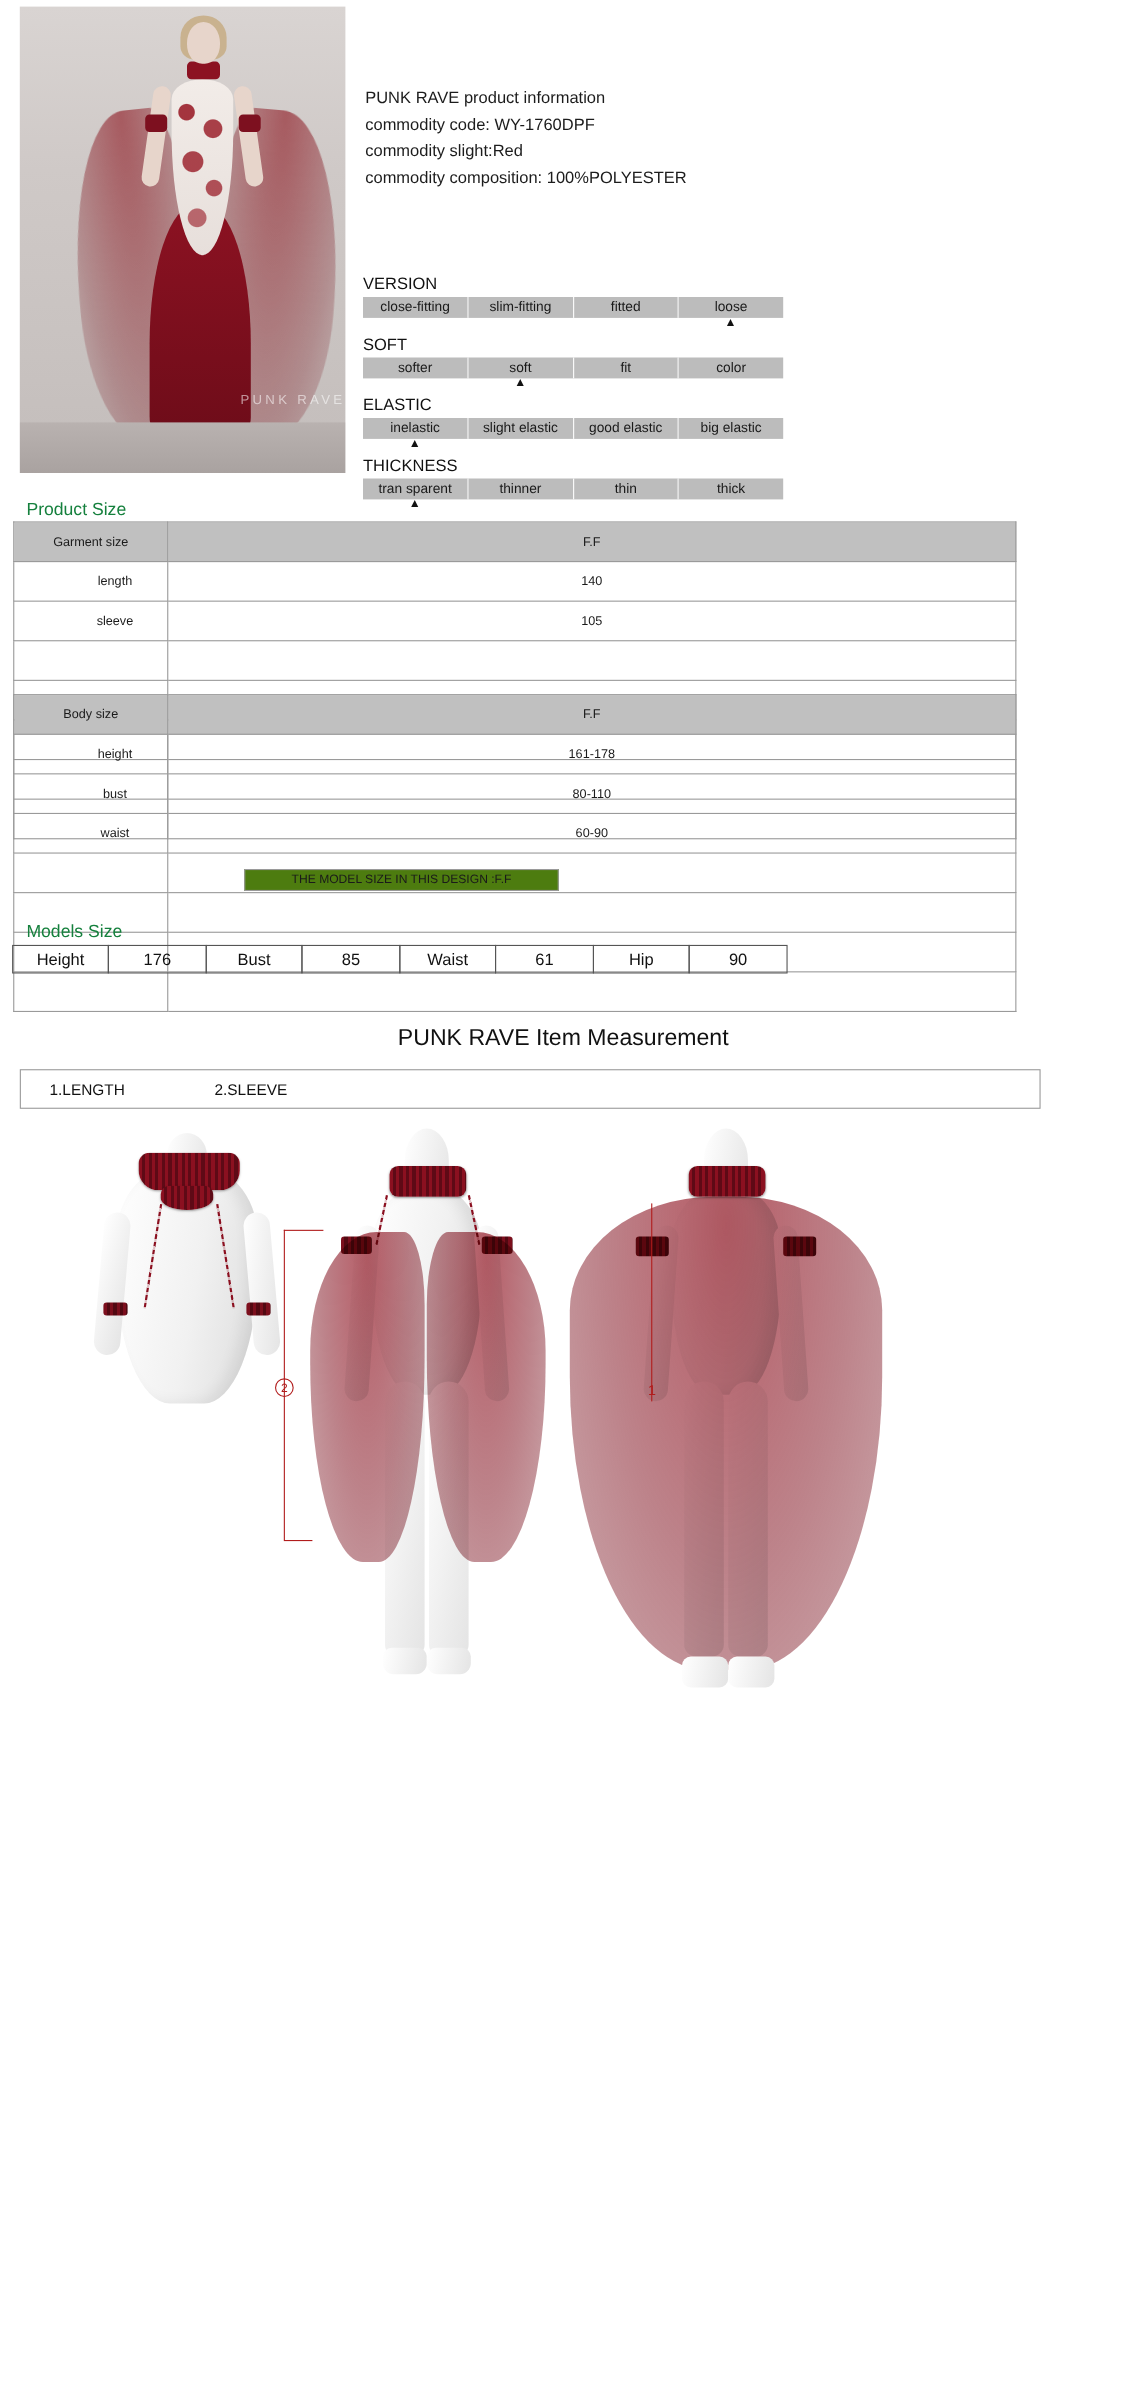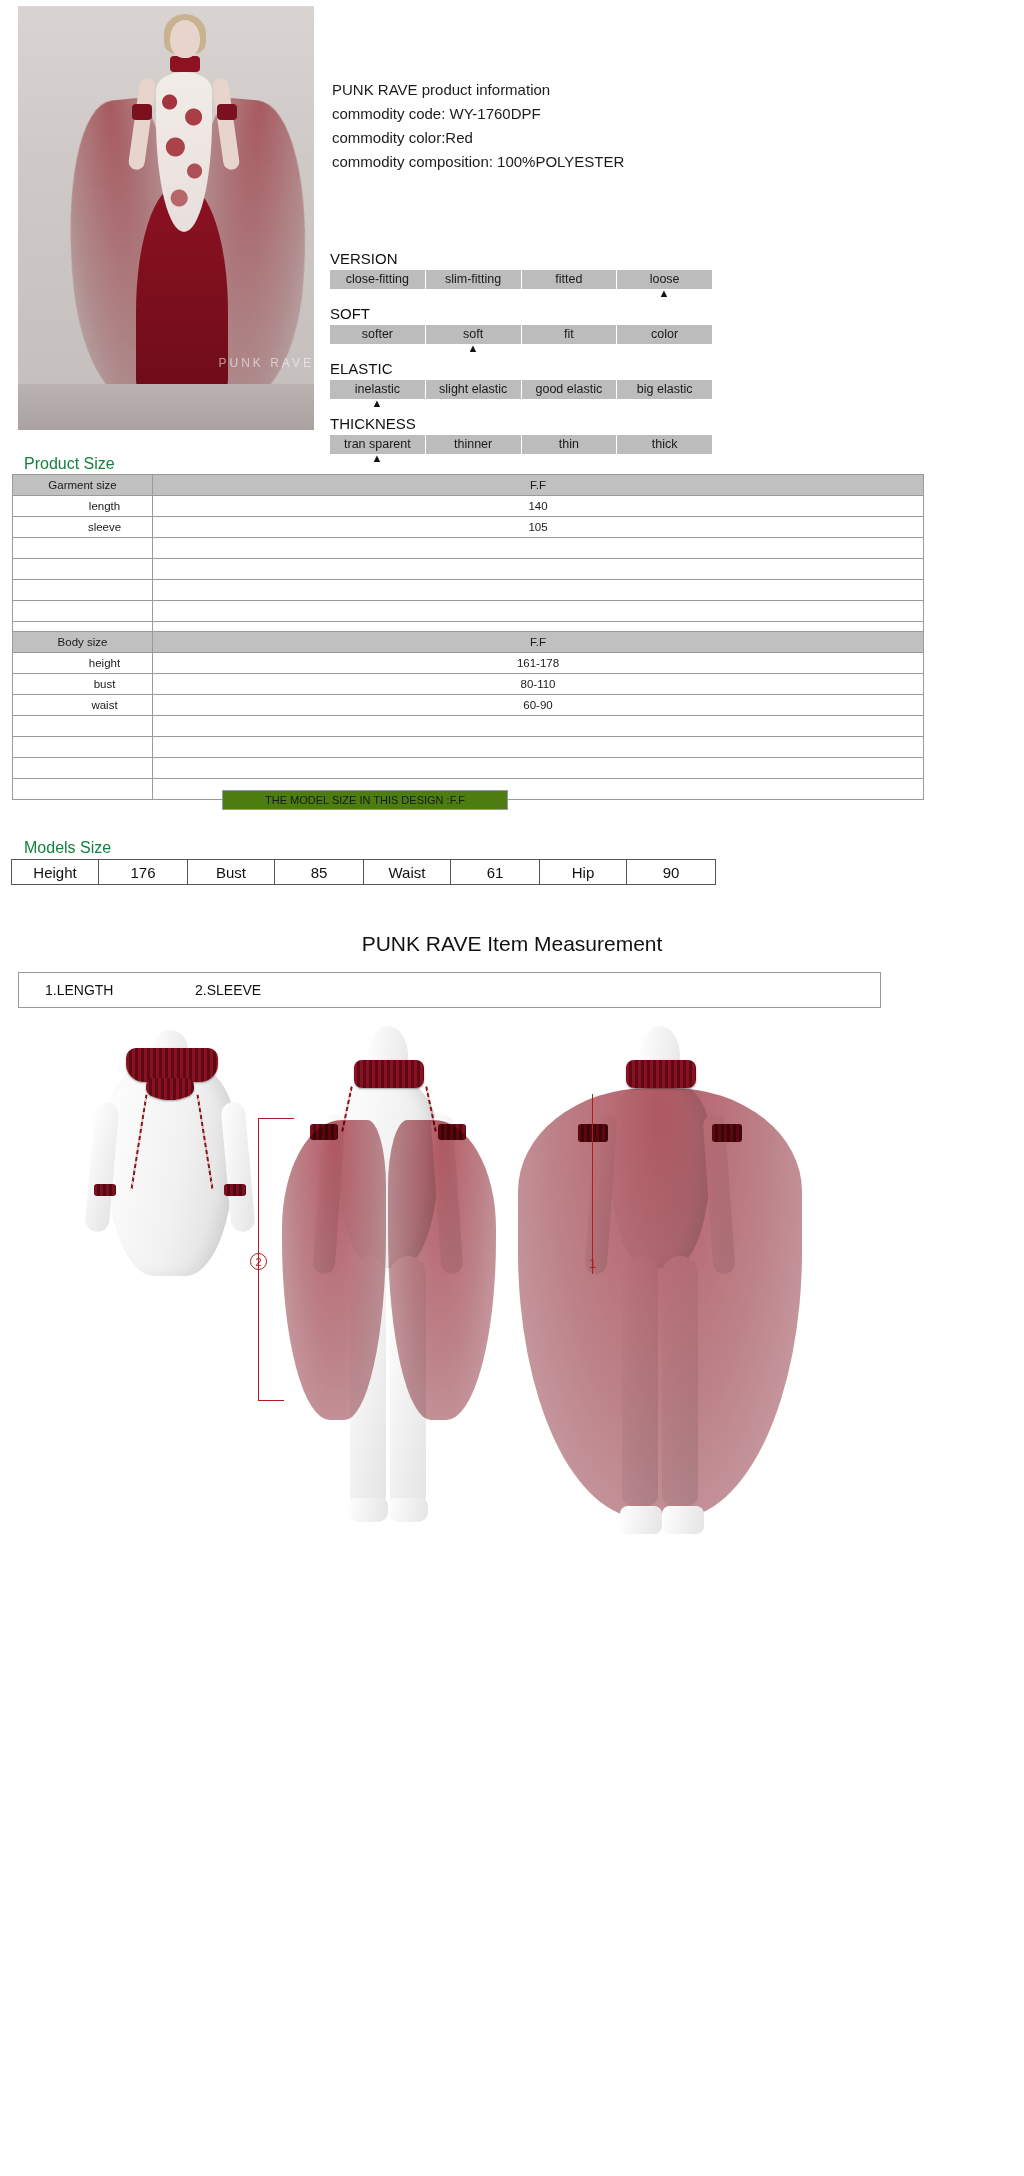--- a/index.html
+++ b/index.html
@@ -93,21 +93,21 @@
   .attr-cell:last-child { border-right:none; }
   .attr-marks { position:relative; height:10px; width:382px; }
   .attr-mark { position:absolute; top:-2px; font-size:11px; color:#111; transform:translateX(-50%); }
 
   
   .sec-label { font-size:16px; color:#15803d; margin: 0 0 4px 12px; }
   #product-size-label { position:absolute; left:12px; top:455px; }
 
   table.size-table { border-collapse: collapse; width: 912px; }
   table.size-table th, table.size-table td {
-    border:1px solid #9a9a9a; height:21px; font-size:11.5px; text-align:center; color:#1a1a1a; padding:0;
+    border:1px solid #9a9a9a; height:36px; font-size:11.5px; text-align:center; color:#1a1a1a; padding:0;
   }
   table.size-table th { background:#c0c0c0; font-weight:400; }
   table.size-table td.first-col { width:140px;padding-left:44px; }
 
   #garment-table-wrap { position:absolute; left:12px; top:474px; }
   #body-table-wrap { position:absolute; left:12px; top:631px; }
 
   .model-note {
     position:absolute; left:222px; top:790px; width:286px; height:20px;
     background:#4d7c0f; border:1px solid #9a9a9a;
@@ -122,21 +122,21 @@
   }
   .mk { width:88px; }
   .mv { width:90px; }
 
   
   .meas-title {
     position:absolute; left:0; right:0; top:932px; text-align:center;
     font-size:21px; color:#111;
   }
   .meas-legend {
-    position:absolute; left:18px; top:972px; width:863px; height:36px;
+    position:absolute; left:18px; top:972px; width:928px; height:36px;
     border:1px solid #999; display:flex; align-items:center; font-size:14px; color:#111;
   }
   .meas-legend span.l1 { margin-left:26px; width:150px; }
   .meas-legend span.l2 { margin-left:0; }
 
   
   .figs { position:absolute; left:0; top:1020px; width:1024px; height:1150px; }
   .fig { position:absolute; }
 
   .torso {
@@ -206,21 +206,21 @@
       <div class="hp-hair"></div>
       <div class="hp-head"></div>
       <div class="floor"></div>
       <div class="hp-watermark">PUNK RAVE</div>
     </div>
 
 
     <div class="info">
       <div>PUNK RAVE product information</div>
       <div>commodity code: WY-1760DPF</div>
-      <div>commodity color:Red</div>
+      <div>commodity slight:Red</div>
       <div>commodity composition: 100%POLYESTER</div>
     </div>
 
     <div class="attrs">
 
       <div class="attr-block">
         <div class="attr-title">VERSION</div>
         <div class="attr-row">
           <div class="attr-cell">close-fitting</div>
           <div class="attr-cell">slim-fitting</div>

